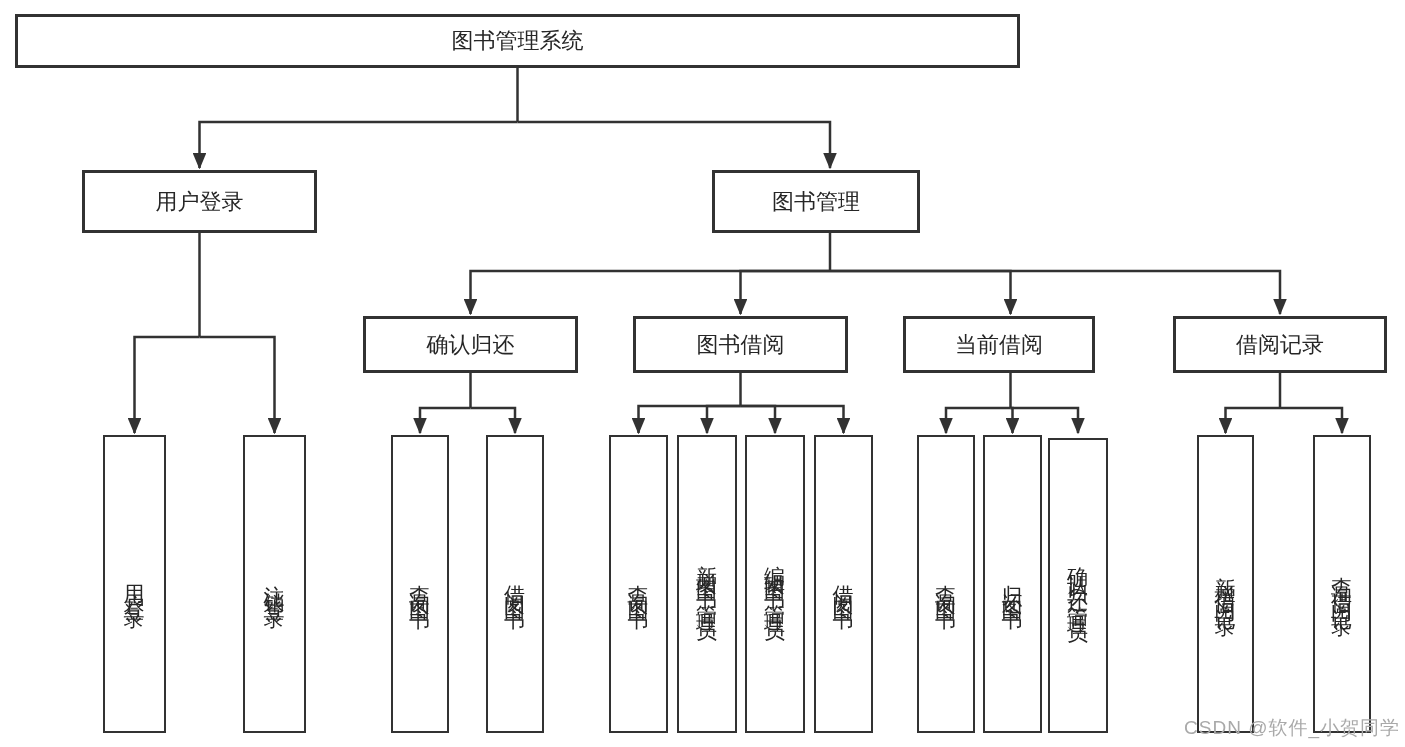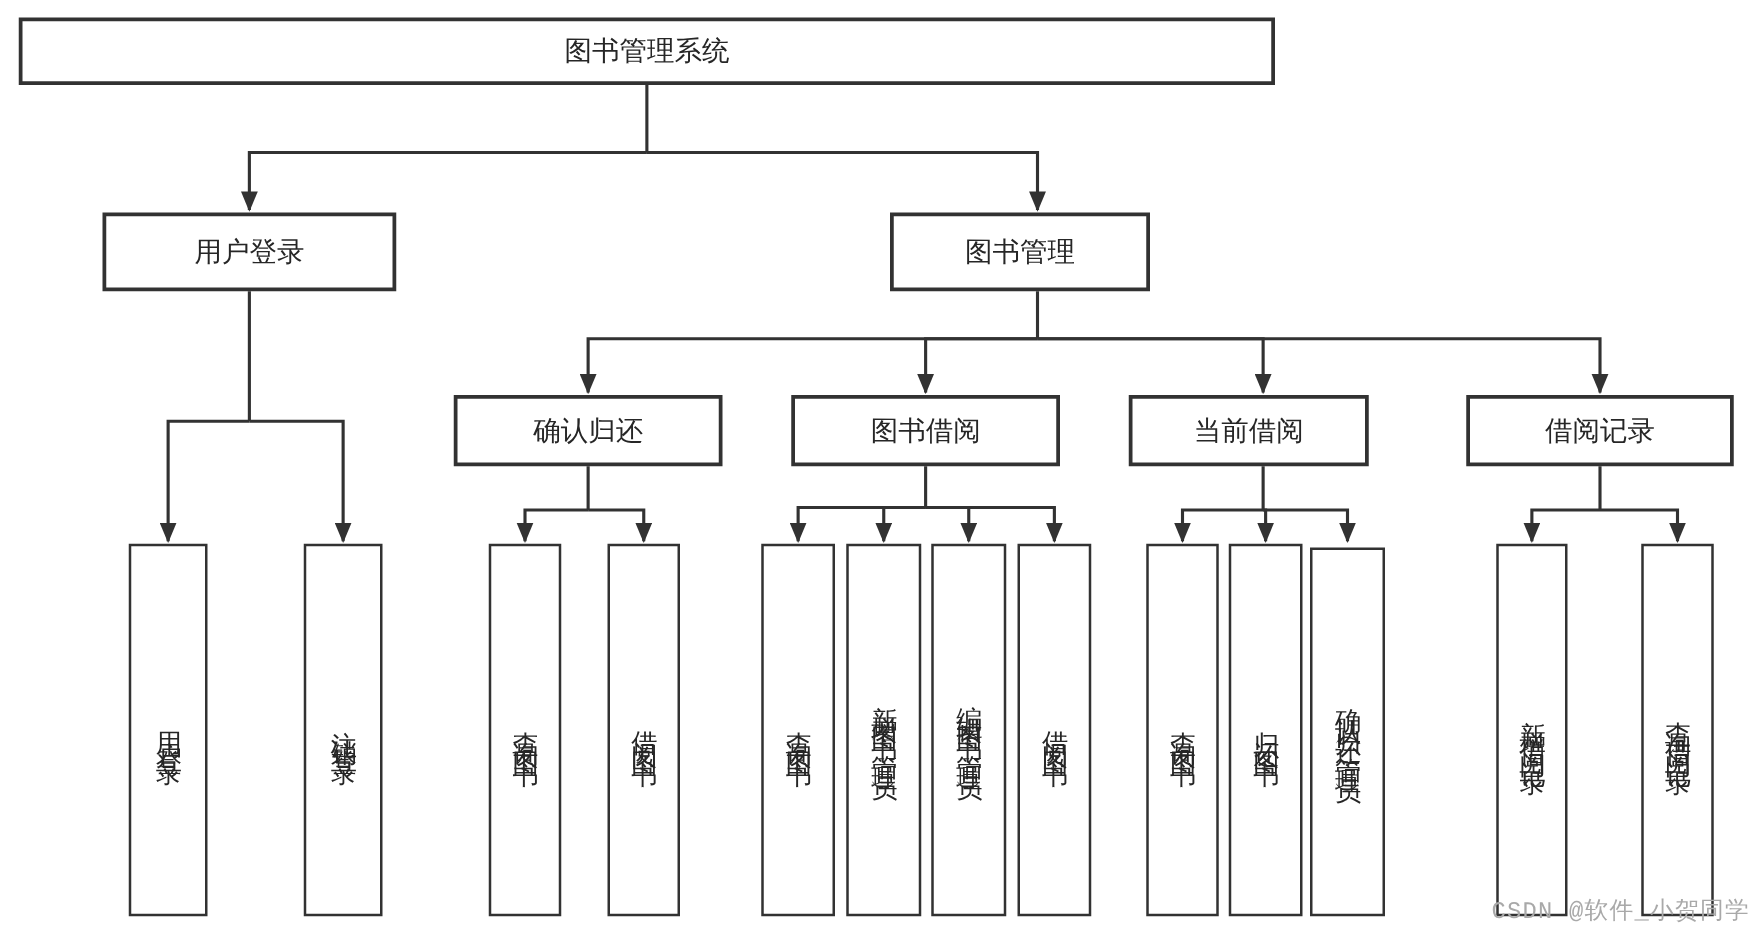--- a/index.html
+++ b/index.html
@@ -44,21 +44,20 @@
     letter-spacing: 8px;
     white-space: normal;
   }
   .watermark {
     position: absolute;
     right: 5px;
     bottom: 6px;
     font-size: 19px;
     color: #a9a9a9;
     letter-spacing: 1px;
-    font-family: Liberation Mono, monospace;
   }
 </style>
 </head>
 <body>
 
 <div class="stage">
 
   <svg class="connectors" viewBox="0 0 1405 747" xmlns="http://www.w3.org/2000/svg">
     <defs>
       <marker id="arrow" viewBox="0 0 12 10" refX="11" refY="5" markerWidth="6.5" markerHeight="5.5" orient="auto">

